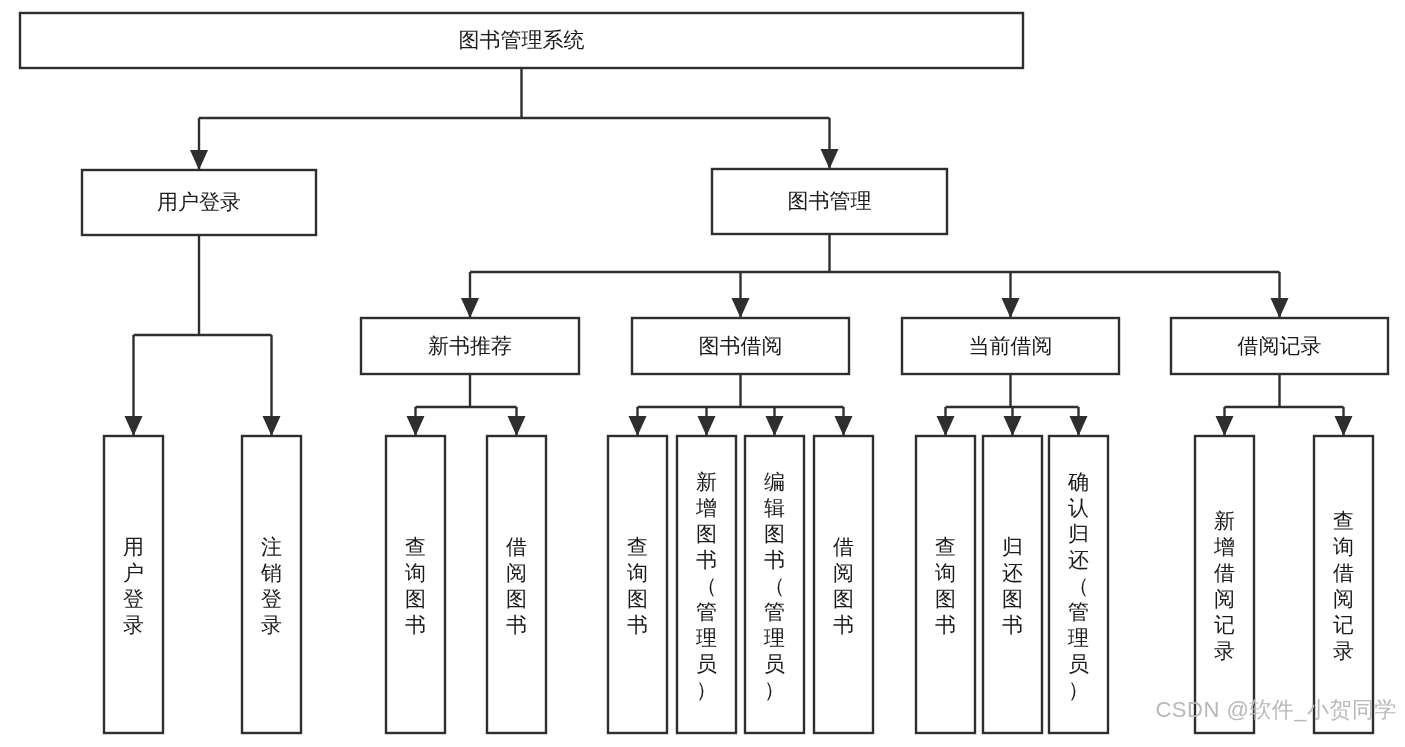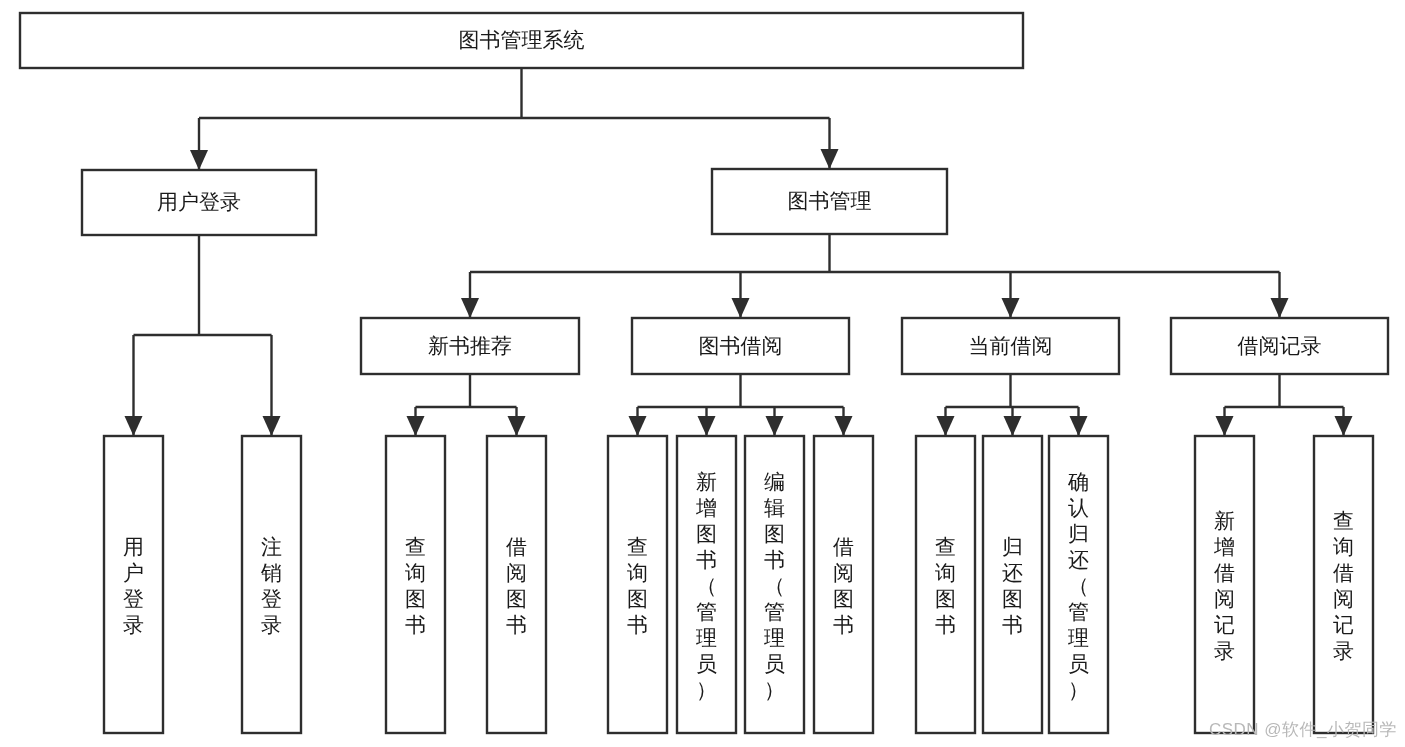--- a/index.html
+++ b/index.html
@@ -51,23 +51,23 @@
     fill: none;
     stroke-linecap: butt;
   }
   .arrow-head {
     fill: #2e2e2e;
     stroke: none;
   }
   .watermark {
     position: absolute;
     right: 8px;
-    bottom: 6px;
-    font-family: "Liberation Sans", "DejaVu Sans", sans-serif;
-    font-size: 17px;
+    bottom: 22px;
+    font-family: "Liberation Sans", "DejaVu Sans", sans-serif;
+    font-size: 22px;
     color: #b8b8b8;
     letter-spacing: 0.5px;
     white-space: nowrap;
     user-select: none;
   }
 </style>
 </head>
 <body>
 
 <div id="diagram-root">

